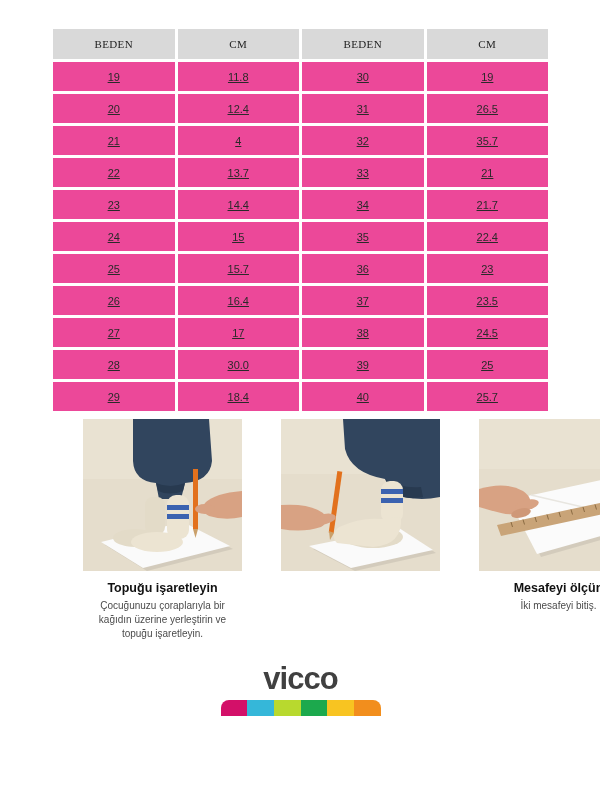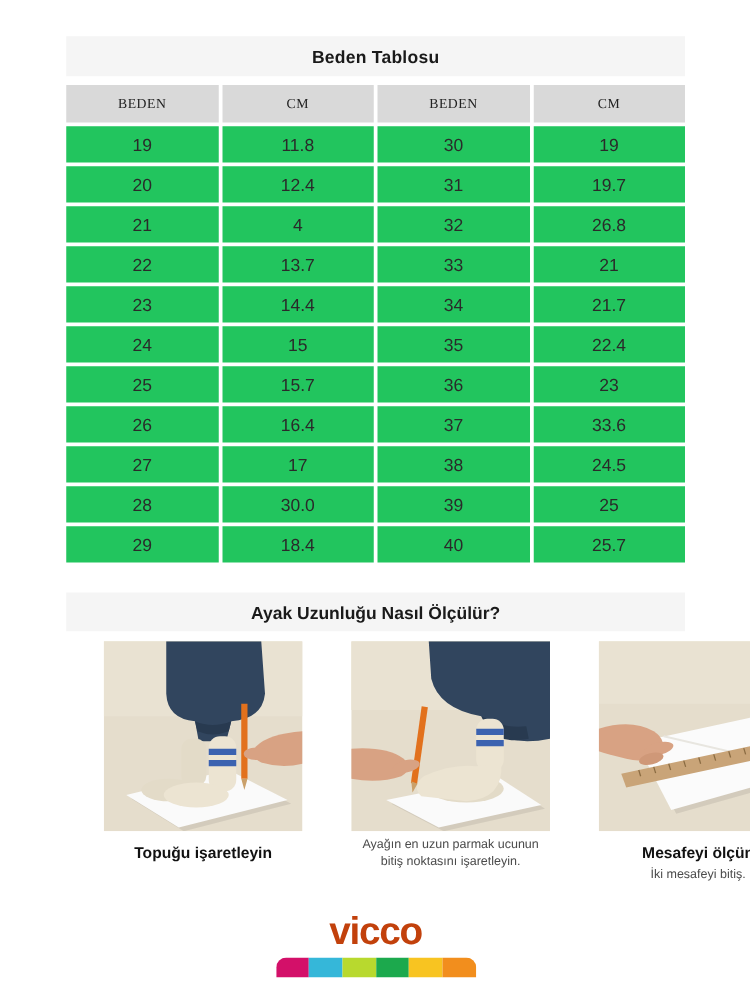--- a/index.html
+++ b/index.html
@@ -16,70 +16,69 @@
   }
 
   
   .table{display:grid;grid-template-columns:repeat(4,1fr);gap:3px;margin-top:7px;}
   .tr{display:contents;}
   .th{
     background:#d9d9d9;height:30px;display:flex;align-items:center;justify-content:center;
     font-size:11px;color:#222;letter-spacing:.4px;font-family:Liberation Serif, serif;
   }
   .td{
-    background:#22c55e;height:29px;display:flex;align-items:center;justify-content:center;
-    font-size:14px;color:#2a2a2a;
+    background:#ec4899;height:29px;display:flex;align-items:center;justify-content:center;
+    font-size:11px;color:#2a2a2a;text-decoration:underline;
   }
 
   
   .guide-bar{margin-top:24px;height:31px;background:#f5f5f5;display:flex;align-items:center;justify-content:center;
     font-size:14px;font-weight:bold;color:#1a1a1a;}
   .steps{display:flex;gap:9px;margin-top:8px;}
   .step{width:168px;display:flex;flex-direction:column;align-items:center;padding-left:30px;}
   .step svg{display:block;width:159px;height:152px;}
   .step-title{margin-top:10px;font-size:12.5px;font-weight:bold;color:#111;text-align:center;}
   .step-desc{margin-top:4px;font-size:10px;line-height:1.4;color:#4b4b4b;text-align:center;padding:0 2px;}
 
   
   .brand{margin-top:22px;display:flex;flex-direction:column;align-items:center;}
-  .brand-logo{font-size:31px;font-weight:800;letter-spacing:-1px;color:#c2410c;line-height:1;}
+  .brand-logo{font-size:31px;font-weight:800;letter-spacing:-1px;color:#404040;line-height:1;}
   .brand-bar{margin-top:6px;width:160px;height:16px;display:flex;overflow:hidden;border-radius:8px 8px 0 0;}
   .brand-bar div{flex:1;}
 </style>
 </head>
 <body>
 
 <div class="page">
 
-  <div class="bar-title">Beden Tablosu</div>
 
   <div class="table">
     <div class="tr">
       <div class="th">BEDEN</div>
       <div class="th">CM</div>
       <div class="th">BEDEN</div>
       <div class="th">CM</div>
     </div>
     <div class="tr">
       <div class="td">19</div>
       <div class="td">11.8</div>
       <div class="td">30</div>
       <div class="td">19</div>
     </div>
     <div class="tr">
       <div class="td">20</div>
       <div class="td">12.4</div>
       <div class="td">31</div>
-      <div class="td">19.7</div>
+      <div class="td">26.5</div>
     </div>
     <div class="tr">
       <div class="td">21</div>
       <div class="td">4</div>
       <div class="td">32</div>
-      <div class="td">26.8</div>
+      <div class="td">35.7</div>
     </div>
     <div class="tr">
       <div class="td">22</div>
       <div class="td">13.7</div>
       <div class="td">33</div>
       <div class="td">21</div>
     </div>
     <div class="tr">
       <div class="td">23</div>
       <div class="td">14.4</div>
@@ -95,21 +94,21 @@
     <div class="tr">
       <div class="td">25</div>
       <div class="td">15.7</div>
       <div class="td">36</div>
       <div class="td">23</div>
     </div>
     <div class="tr">
       <div class="td">26</div>
       <div class="td">16.4</div>
       <div class="td">37</div>
-      <div class="td">33.6</div>
+      <div class="td">23.5</div>
     </div>
     <div class="tr">
       <div class="td">27</div>
       <div class="td">17</div>
       <div class="td">38</div>
       <div class="td">24.5</div>
     </div>
     <div class="tr">
       <div class="td">28</div>
       <div class="td">30.0</div>
@@ -117,21 +116,20 @@
       <div class="td">25</div>
     </div>
     <div class="tr">
       <div class="td">29</div>
       <div class="td">18.4</div>
       <div class="td">40</div>
       <div class="td">25.7</div>
     </div>
   </div>
 
-  <div class="guide-bar">Ayak Uzunluğu Nasıl Ölçülür?</div>
 
   <div class="steps">
 
     <div class="step">
       <svg viewBox="0 0 159 152" xmlns="http://www.w3.org/2000/svg">
         <rect width="159" height="152" fill="#e5ddcc"></rect>
         <rect width="159" height="60" fill="#e9e2d2"></rect>
         <polygon points="22,126 104,106 150,130 64,152" fill="#00000014"></polygon>
         <polygon points="18,123 100,103 147,127 60,149" fill="#fafafa"></polygon>
 
@@ -146,20 +144,21 @@
         <rect x="84" y="95" width="22" height="5" fill="#3b62b0"></rect>
         <ellipse cx="74" cy="123" rx="26" ry="10" fill="#ece4d2"></ellipse>
 
         <rect x="110" y="50" width="5" height="60" fill="#e2711d"></rect>
         <polygon points="110,110 115,110 112.5,119" fill="#caa06a"></polygon>
 
         <path d="M159 72 Q132 74 122 84 Q116 92 126 97 Q142 102 159 98 Z" fill="#d8a283"></path>
         <ellipse cx="122" cy="90" rx="10" ry="5" fill="#d8a283"></ellipse>
       </svg>
       <div class="step-title">Topuğu işaretleyin</div>
+      <div class="step-desc">Çocuğunuzu çoraplarıyla bir kağıdın üzerine yerleştirin ve topuğu işaretleyin.</div>
     </div>
 
     <div class="step">
       <svg viewBox="0 0 159 152" xmlns="http://www.w3.org/2000/svg">
         <rect width="159" height="152" fill="#e5ddcc"></rect>
         <rect width="159" height="55" fill="#e9e2d2"></rect>
         <polygon points="32,130 122,112 155,134 74,152" fill="#00000014"></polygon>
         <polygon points="28,127 118,109 152,131 70,149" fill="#fafafa"></polygon>
 
         <path d="M62 0 L159 0 L159 78 Q130 84 112 72 L104 60 Q70 54 64 30 Z" fill="#31455e"></path>
@@ -171,21 +170,20 @@
         <rect x="100" y="70" width="22" height="5" fill="#3b62b0"></rect>
         <rect x="100" y="79" width="22" height="5" fill="#3b62b0"></rect>
         <path d="M120 98 Q122 126 92 128 L56 124 Q48 116 58 108 Q80 98 100 100 Z" fill="#ece4d2"></path>
 
         <rect x="52" y="52" width="5" height="62" fill="#e2711d" transform="rotate(8 54 83)"></rect>
         <polygon points="48,112 53,114 49,121" fill="#caa06a"></polygon>
 
         <path d="M0 86 Q28 84 42 94 Q50 102 40 108 Q22 114 0 110 Z" fill="#d8a283"></path>
         <ellipse cx="44" cy="100" rx="11" ry="5" fill="#d8a283" transform="rotate(-12 44 100)"></ellipse>
       </svg>
-      <div class="step-desc">Ayağın en uzun parmak ucunun bitiş noktasını işaretleyin.</div>
     </div>
 
     <div class="step">
       <svg viewBox="0 0 159 152" xmlns="http://www.w3.org/2000/svg">
         <rect width="159" height="152" fill="#e5ddcc"></rect>
         <rect width="159" height="50" fill="#e9e2d2"></rect>
         <polygon points="34,84 126,64 154,112 62,138" fill="#00000014"></polygon>
         <polygon points="30,81 122,61 150,109 58,135" fill="#fbfbfb"></polygon>
         <line x1="52" y1="76" x2="138" y2="96" stroke="#e8e6e0" stroke-width="1.5"></line>
 

